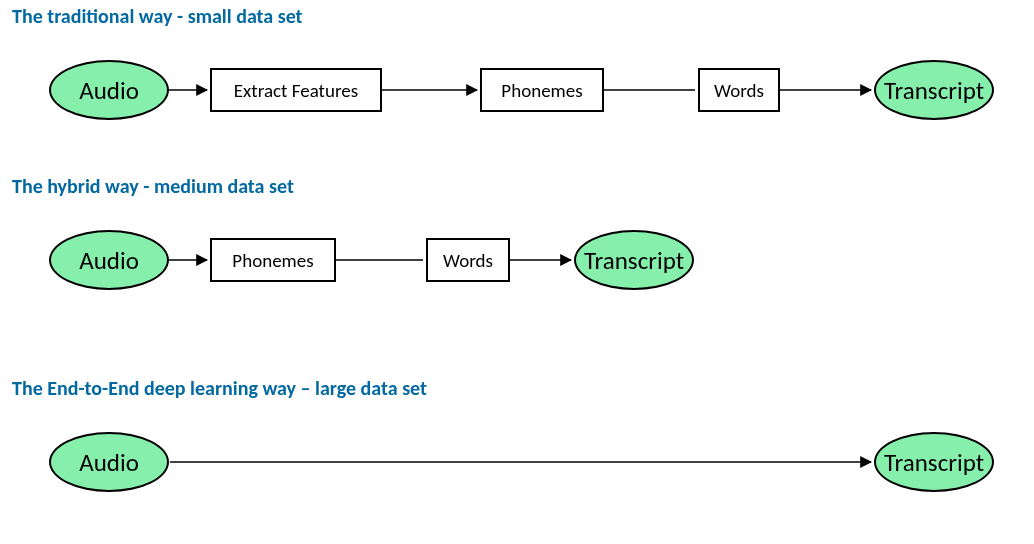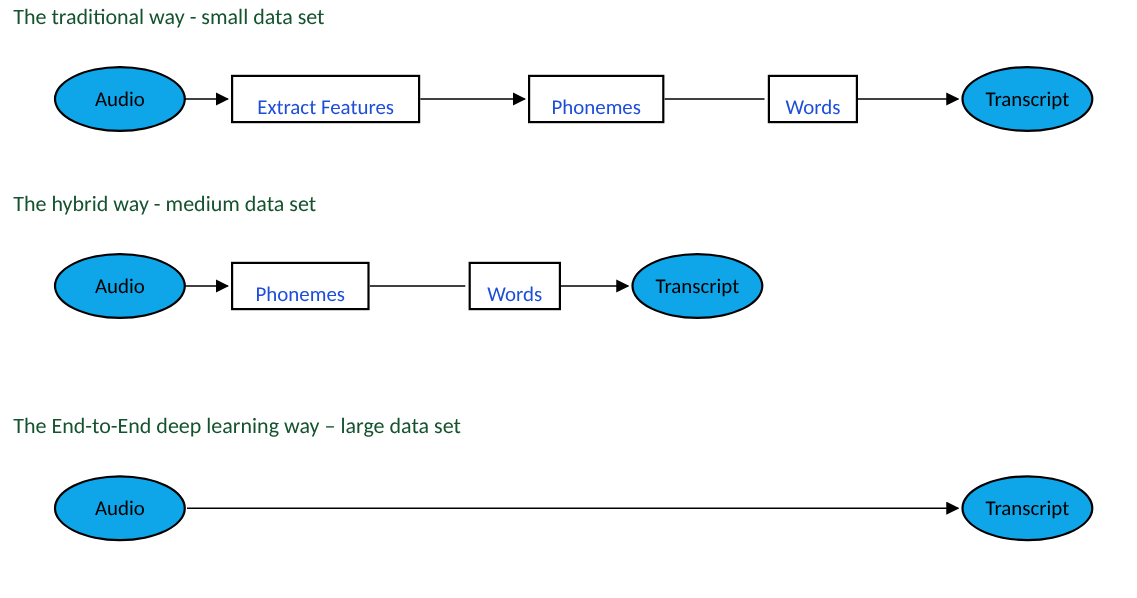--- a/index.html
+++ b/index.html
@@ -13,42 +13,42 @@
     overflow: hidden;
   }
   .canvas {
     position: relative;
     width: 1034px;
     height: 544px;
   }
   .heading {
     position: absolute;
     font-size: 20px;
-    color: #14532d;
-    font-weight: 400;
+    color: #0369a1;
+    font-weight: 700;
   }
   .ellipse {
     position: absolute;
     border: 2px solid #000;
     border-radius: 50%;
     display: flex;
     align-items: center;
     justify-content: center;
-    font-size: 19px;
+    font-size: 25px;
     color: #000;
-    background: #0ea5e9;
+    background: #86efac;
   }
   .rect {
     position: absolute;
     border: 2px solid #000;
     display: flex;
-    align-items: flex-end;
+    align-items: center;
     justify-content: center;
     font-size: 19px;
-    color: #1d4ed8;
+    color: #000000;
     background: #fff;
   }
   svg.arrows {
     position: absolute;
     left: 0; top: 0;
     width: 1034px;
     height: 544px;
     pointer-events: none;
   }
 </style>

